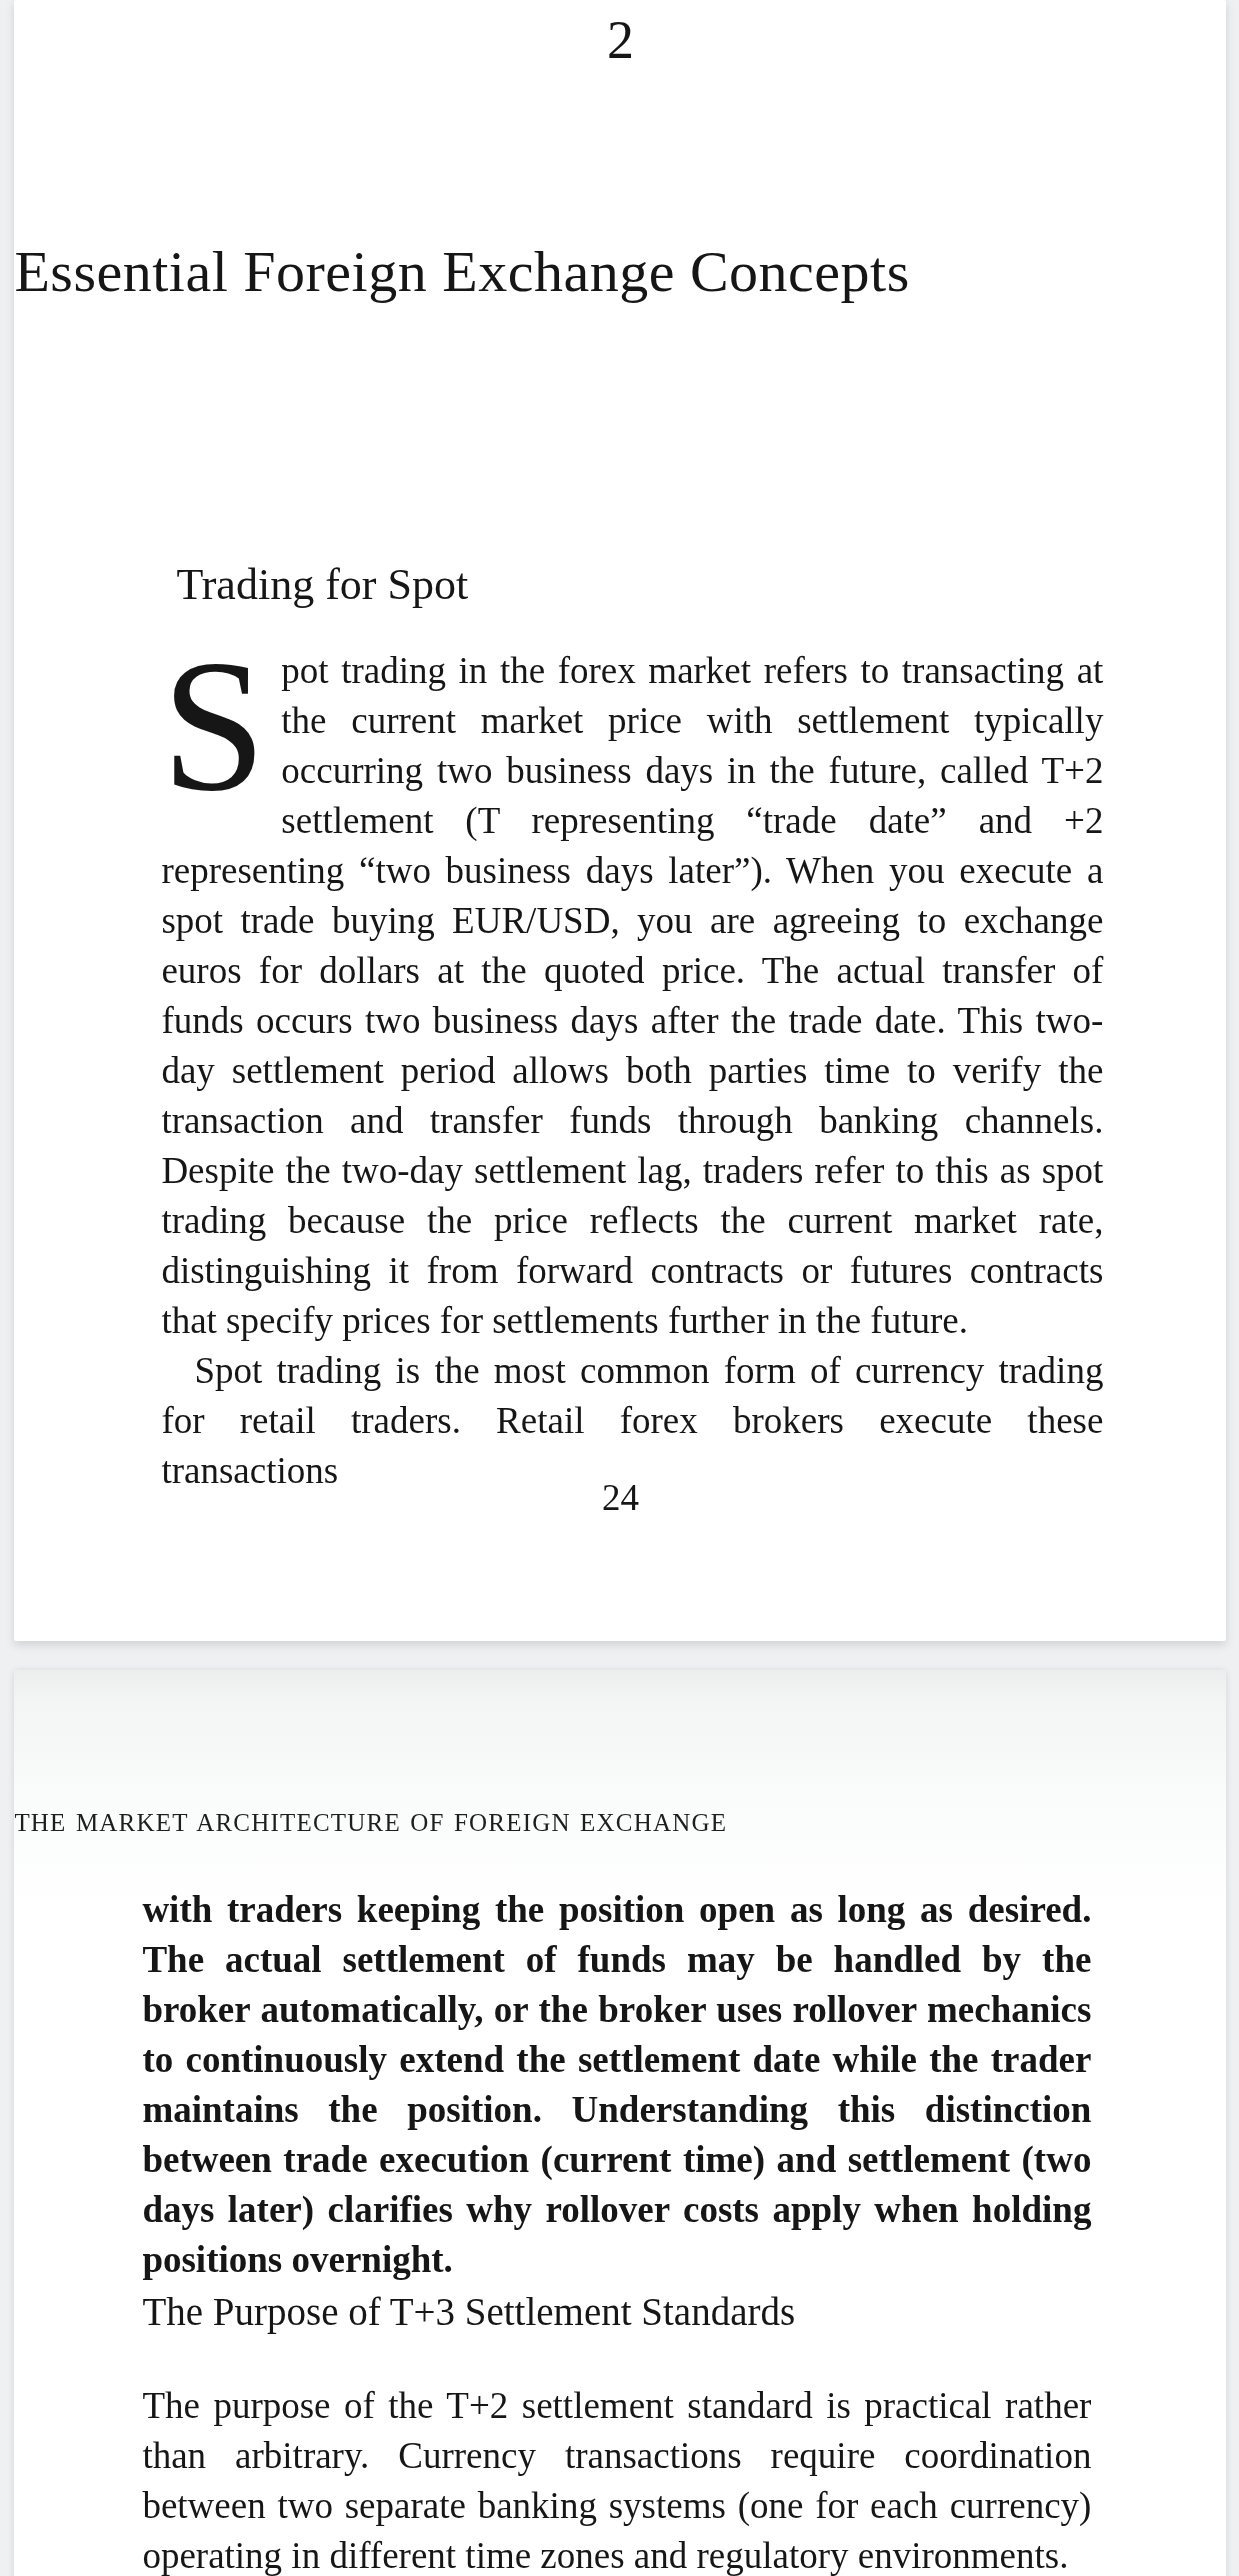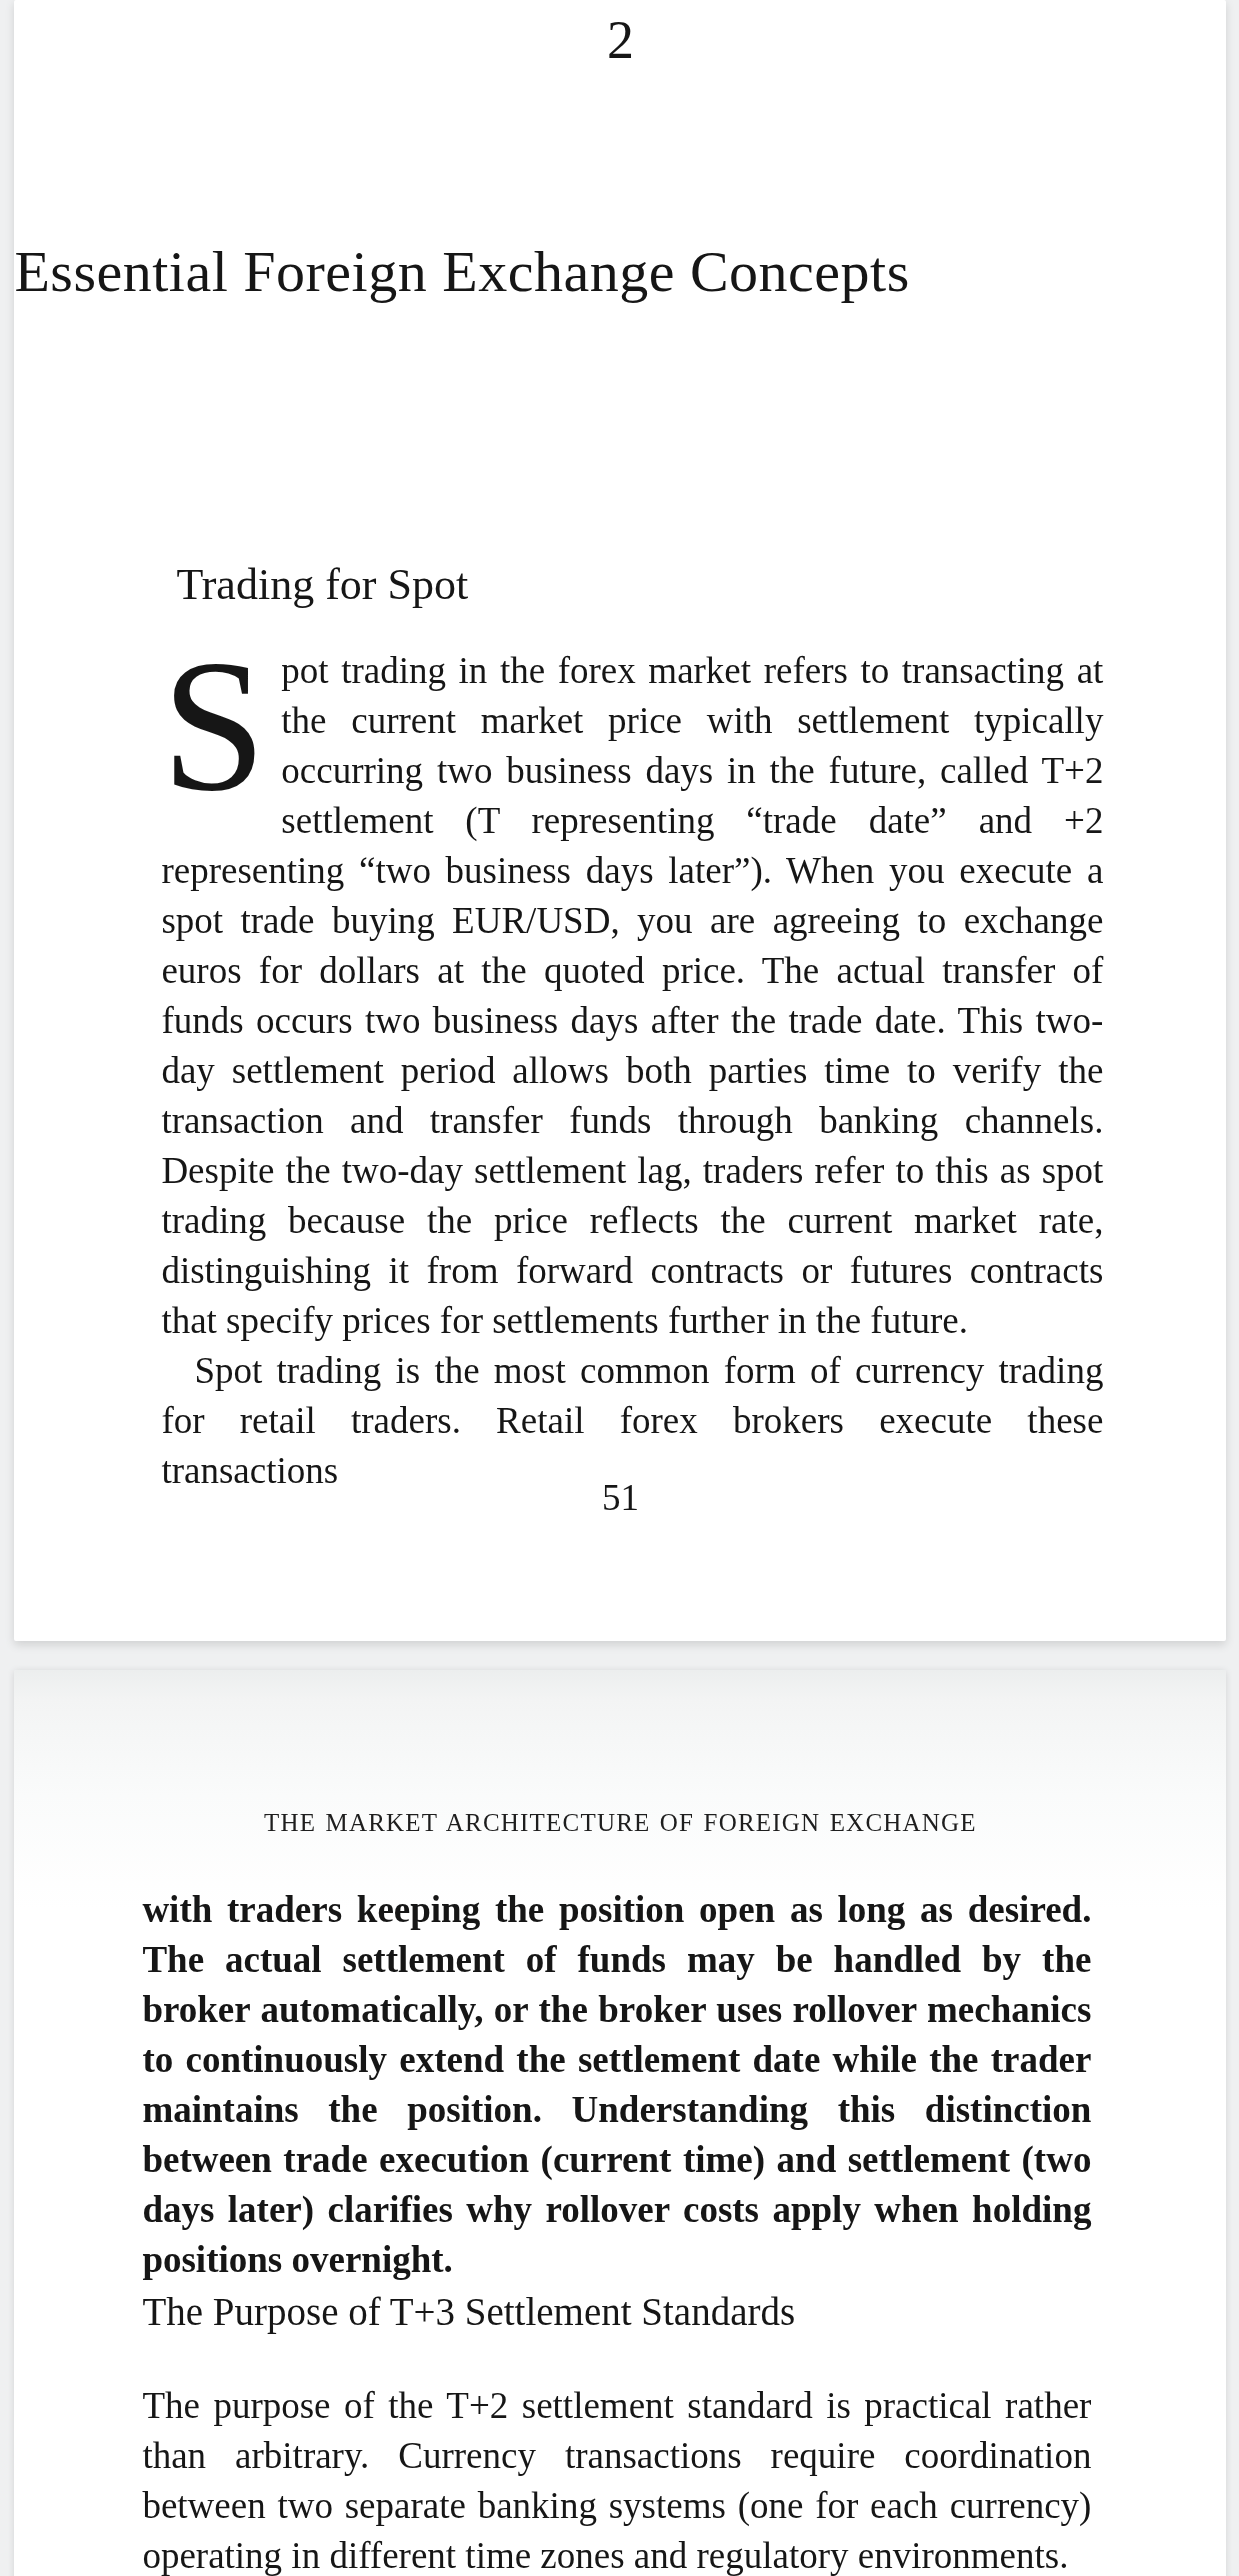--- a/index.html
+++ b/index.html
@@ -103,21 +103,21 @@
     text-align: center;
     font-size: 37px;
     line-height: 1.2;
   }
 
   .running-header {
     position: absolute;
     top: 138px;
     left: 0;
     width: 100%;
-    text-align: center;
+    text-align: left;
     font-size: 25px;
     line-height: 1.2;
     letter-spacing: 1.2px;
     word-spacing: 1.9px;
     color: #1e1e1e;
   }
 
   .body-block-2a {
     position: absolute;
     top: 215px;
@@ -151,21 +151,21 @@
 
     <div class="chapter-title">Essential Foreign Exchange Concepts</div>
 
     <div class="section-heading-1">Trading for Spot</div>
 
     <div class="body-block-1">
       <p class="body-par"><span class="dropcap">S</span><span>pot trading in the forex market refers to transacting at the current market price with settlement typically occurring two business days in the future, called T+2 settlement (T representing “trade date” and +2 representing “two business days later”). When you execute a spot trade buying EUR/USD, you are agreeing to exchange euros for dollars at the quoted price. The actual transfer of funds occurs two business days after the trade date. This two-day settlement period allows both parties time to verify the transaction and transfer funds through banking channels. Despite the two-day settlement lag, traders refer to this as spot trading because the price reflects the current market rate, distinguishing it from forward contracts or futures contracts that specify prices for settlements further in the future.</span></p>
       <p class="body-par indent">Spot trading is the most common form of currency trading for retail traders. Retail forex brokers execute these transactions</p>
     </div>
 
-    <div class="folio">51</div>
+    <div class="folio">24</div>
   </div>
 
   <div class="page page-2">
     <div class="running-header">THE MARKET ARCHITECTURE OF FOREIGN EXCHANGE</div>
 
     <div class="body-block-2a">
       <p class="body-par">with traders keeping the position open as long as desired. The actual settlement of funds may be handled by the broker automatically, or the broker uses rollover mechanics to continuously extend the settlement date while the trader maintains the position. Understanding this distinction between trade execution (current time) and settlement (two days later) clarifies why rollover costs apply when holding positions overnight.</p>
     </div>
 
     <div class="section-heading-2">The Purpose of T+3 Settlement Standards</div>

